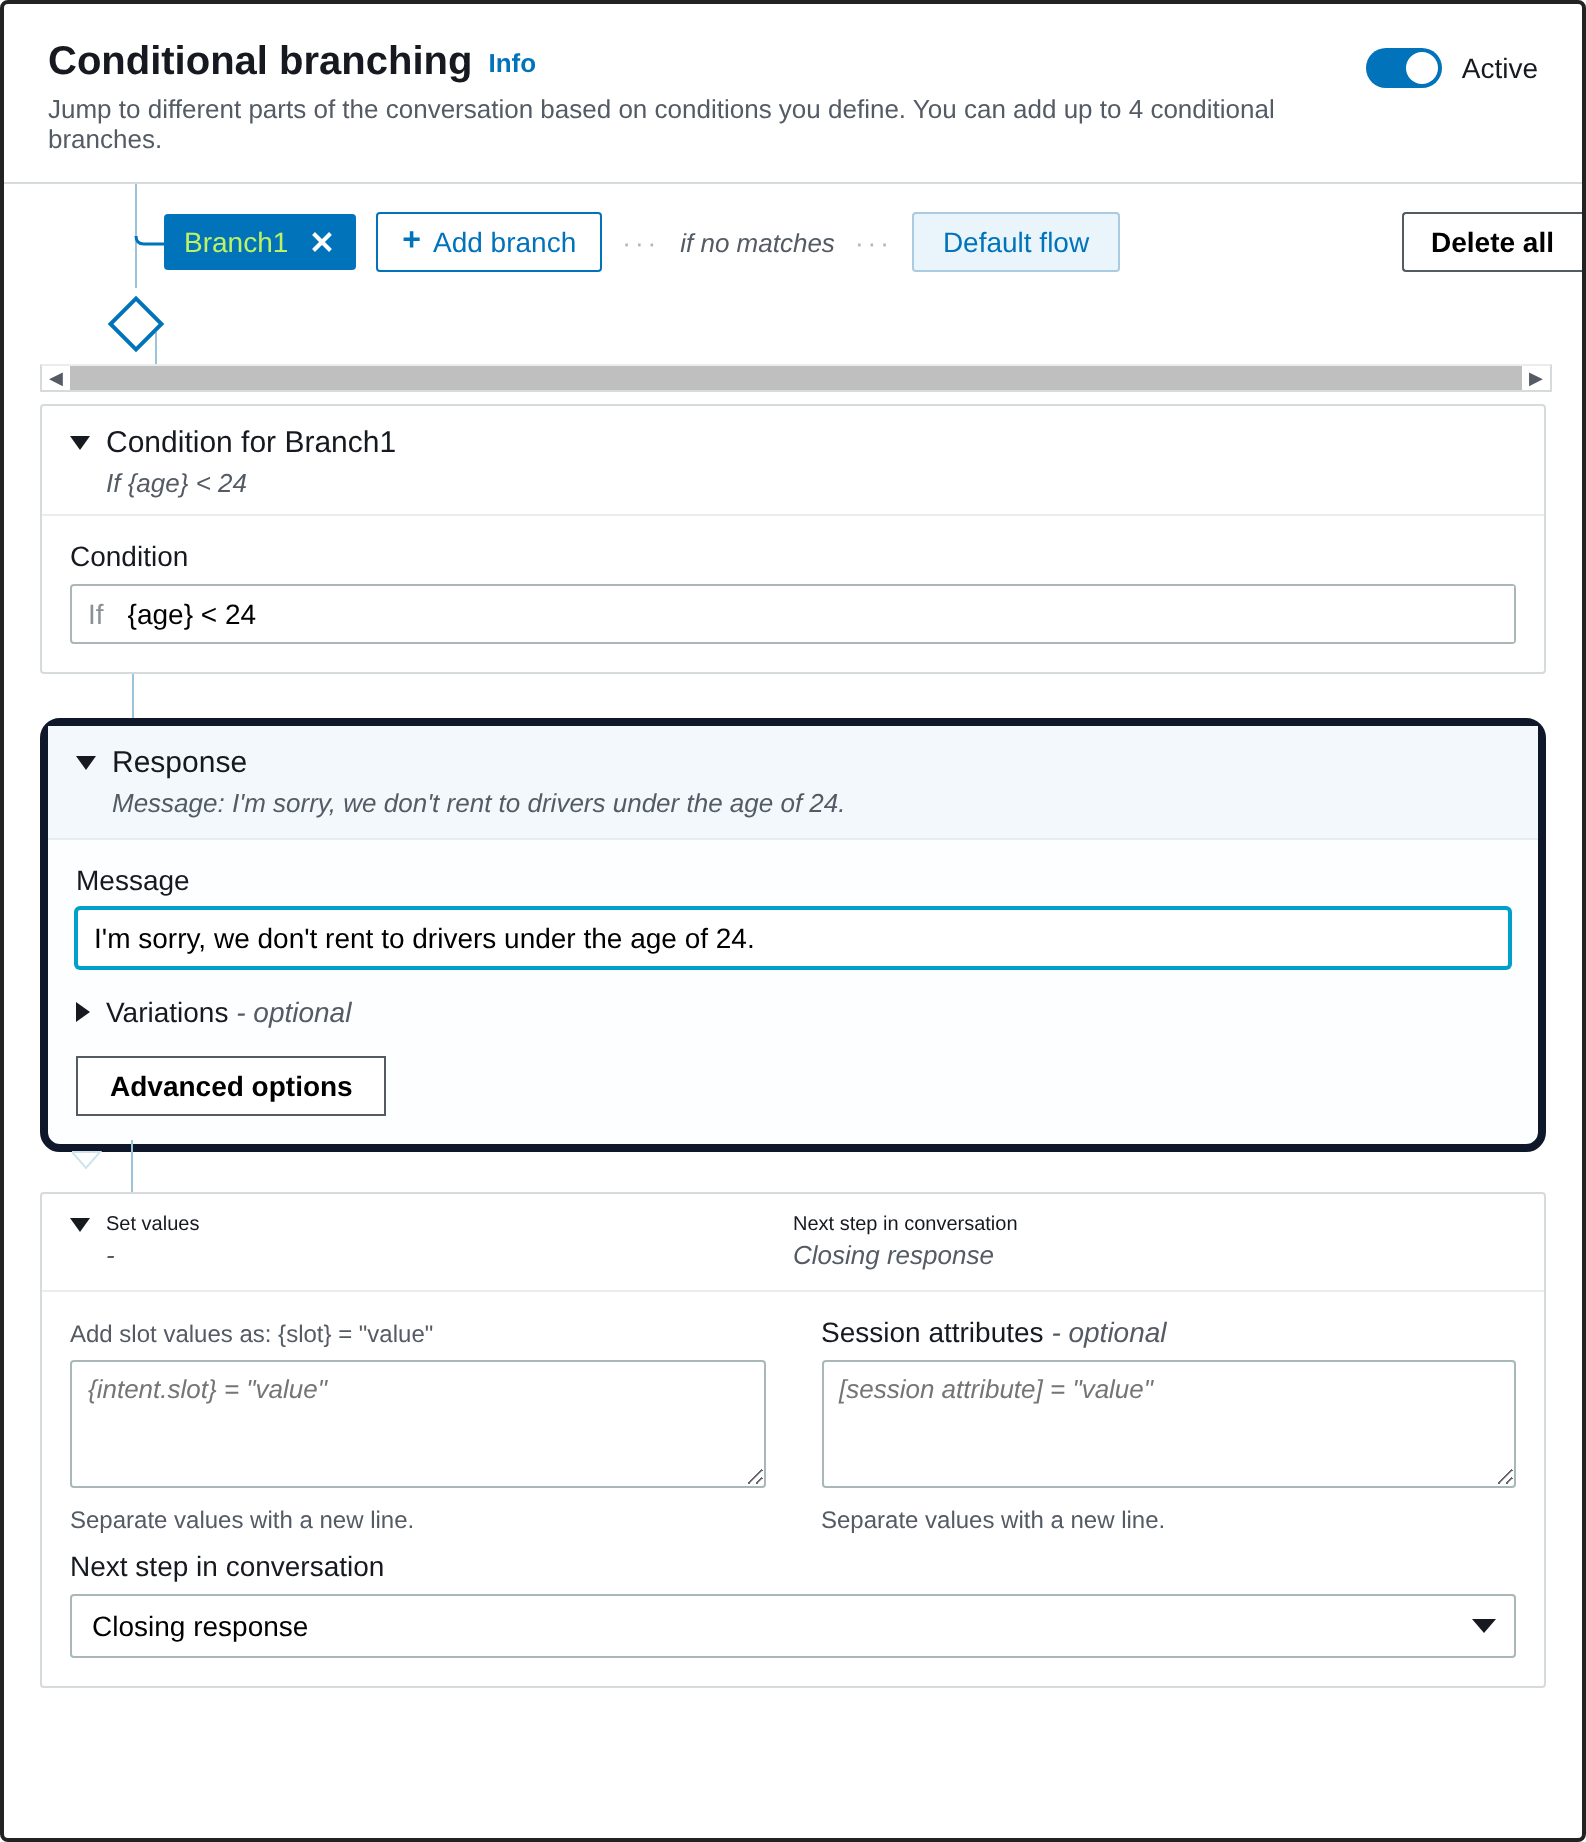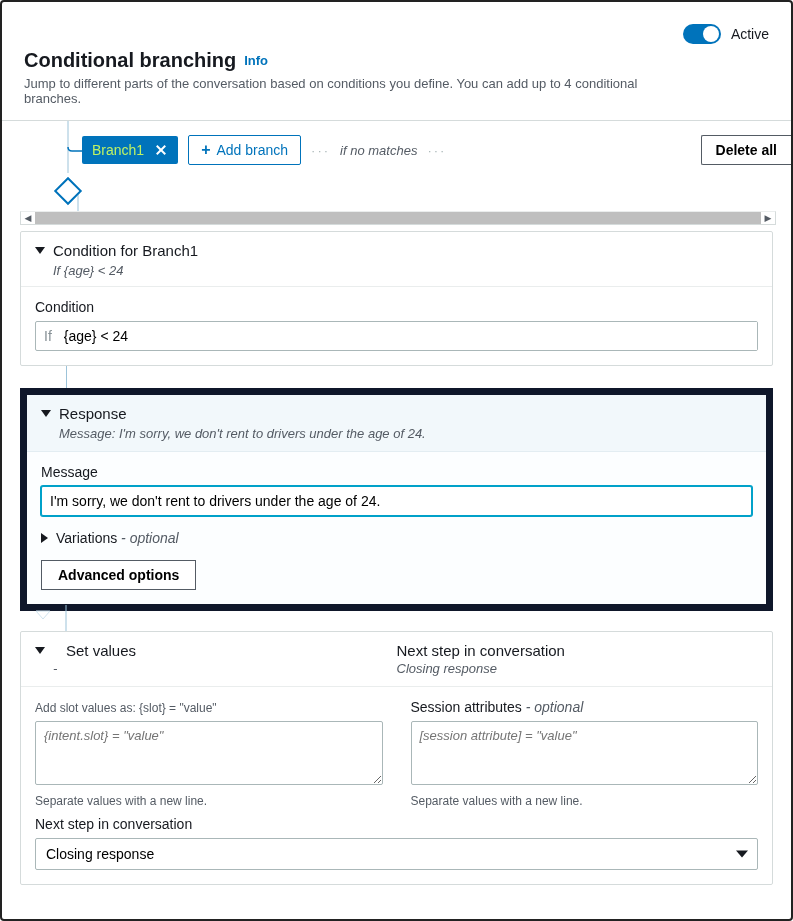--- a/index.html
+++ b/index.html
@@ -20,21 +20,21 @@
     position: relative;
   }
   .header {
     padding: 18px 22px 14px 22px;
     border-bottom: 1px solid #d5dbdb;
     display: flex;
     align-items: flex-start;
     justify-content: space-between;
   }
   .header-left { flex: 1; }
-  .title-row { display: flex; align-items: center; gap: 8px; margin-top: 29px; }
+  .title-row { display: flex; align-items: center; gap: 8px; }
   .title { font-size: 20px; font-weight: 700; }
   .info-link { color: #0073bb; font-size: 13px; font-weight: 600; cursor: pointer; }
   .subtitle { color: #545b64; margin-top: 4px; font-size: 13px; }
   .toggle-area { display: flex; align-items: center; gap: 10px; margin-top: 4px; }
   .toggle {
     width: 38px; height: 20px; border-radius: 10px;
     background: #0073bb; position: relative; cursor: pointer;
   }
   .toggle-knob {
     width: 16px; height: 16px; border-radius: 50%; background: #fff;
@@ -207,23 +207,23 @@
     width: 100%;
     font-family: inherit;
   }
   .connector-short {
     height: 22px;
     margin-left: 64px;
     border-left: 1px solid #9cc3d9;
     width: 0;
   }
   .response-panel {
-    border: 7px solid #0f172a;
+    border: 4px solid #0f172a;
     background: #fcfeff;
-    border-radius: 0;
+    border-radius: 10px;
     margin: 0 18px;
   }
   .response-head {
     background: #f2f8fb;
     padding: 10px 14px 10px 14px;
     border-bottom: 1px solid #e3edf2;
   }
   .resp-sub { font-style: italic; color: #545b64; font-size: 13px; margin-top: 4px; margin-left: 18px; }
   .variations-row {
     display: flex; align-items: center; gap: 8px;
@@ -254,21 +254,21 @@
     border: 1px solid #d5dbdb;
     border-radius: 2px;
     margin: 0 18px 0 18px;
   }
   .sv-head {
     display: flex;
     padding: 10px 14px 10px 14px;
     border-bottom: 1px solid #eaeded;
   }
   .sv-head-col { flex: 1; }
-  .sv-head-title { font-size: 15px; display: flex; align-items: center; gap: 21px; }
+  .sv-head-title { font-size: 10px; display: flex; align-items: center; gap: 8px; }
   .sv-head-sub { font-style: italic; color: #545b64; font-size: 13px; margin-top: 2px; margin-left: 18px; }
   .sv-body {
     display: flex;
     gap: 28px;
     padding: 12px 14px 0 14px;
   }
   .sv-col { flex: 1; }
   .sv-label-row { font-size: 14px; }
   .sv-help { color: #545b64; font-size: 12px; margin-top: 2px; }
   textarea.sv-ta {
@@ -343,20 +343,21 @@
         <span>Branch1</span>
         <span class="close-x"></span>
       </div>
       <div class="add-branch-btn">
         <span class="plus-icon">+</span>
         <span>Add branch</span>
       </div>
       <span class="dots">···</span>
       <span class="no-match">if no matches</span>
       <span class="dots">···</span>
+      <div class="default-flow">Default flow</div>
     </div>
     <button class="delete-all-btn">Delete all</button>
     <div class="diamond"></div>
   </div>
 
   <div class="scroll-bar">
     <div class="scroll-left">◀</div>
     <div class="scroll-track"></div>
     <div class="scroll-right">▶</div>
   </div>

